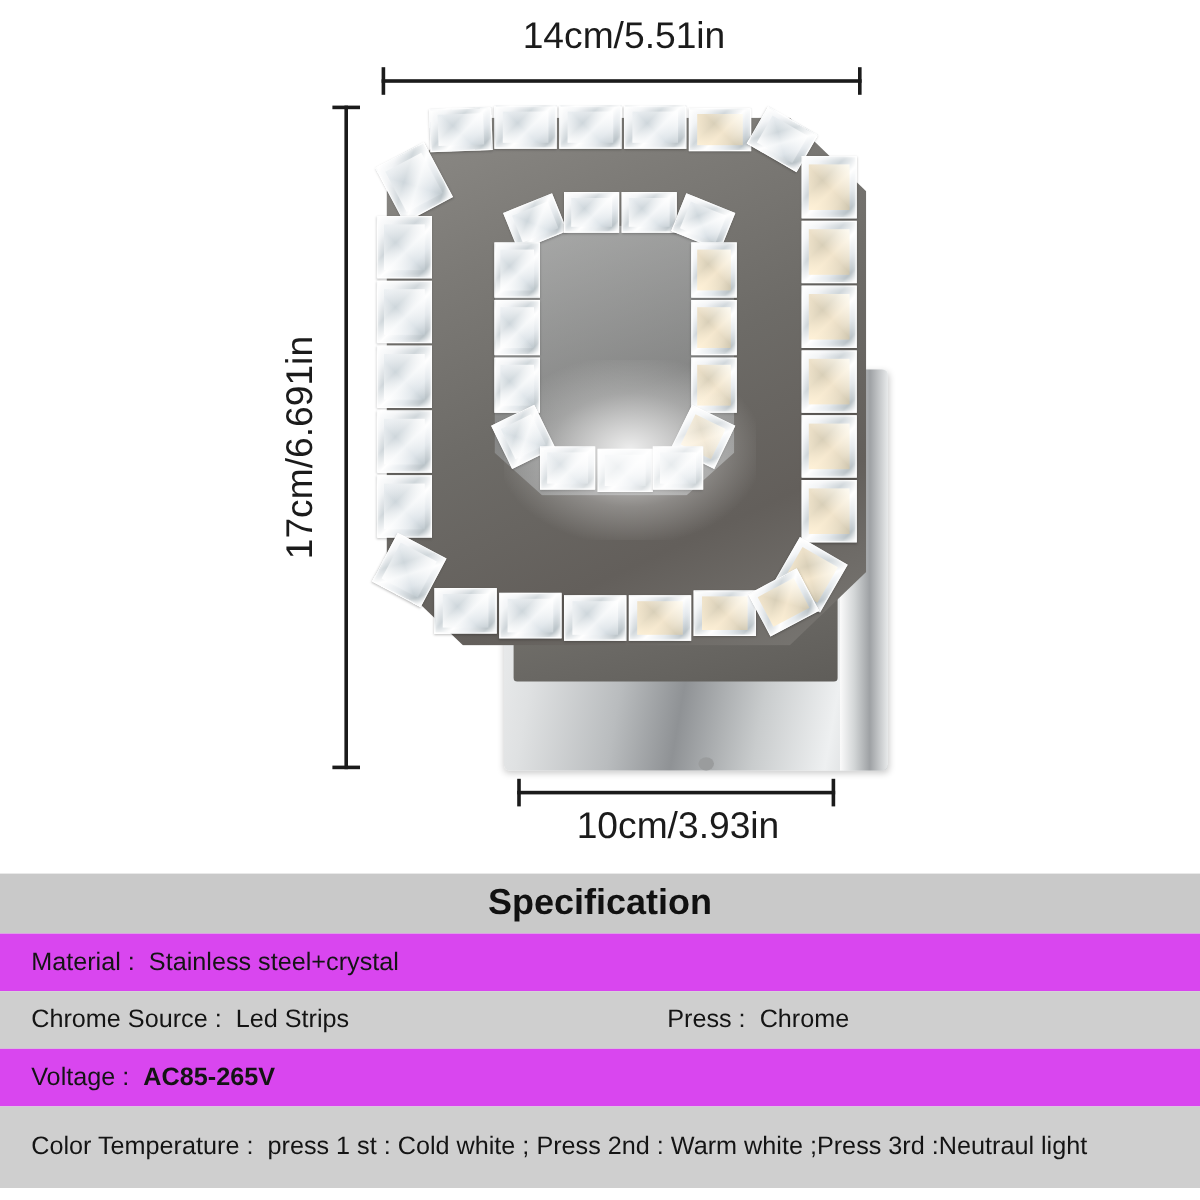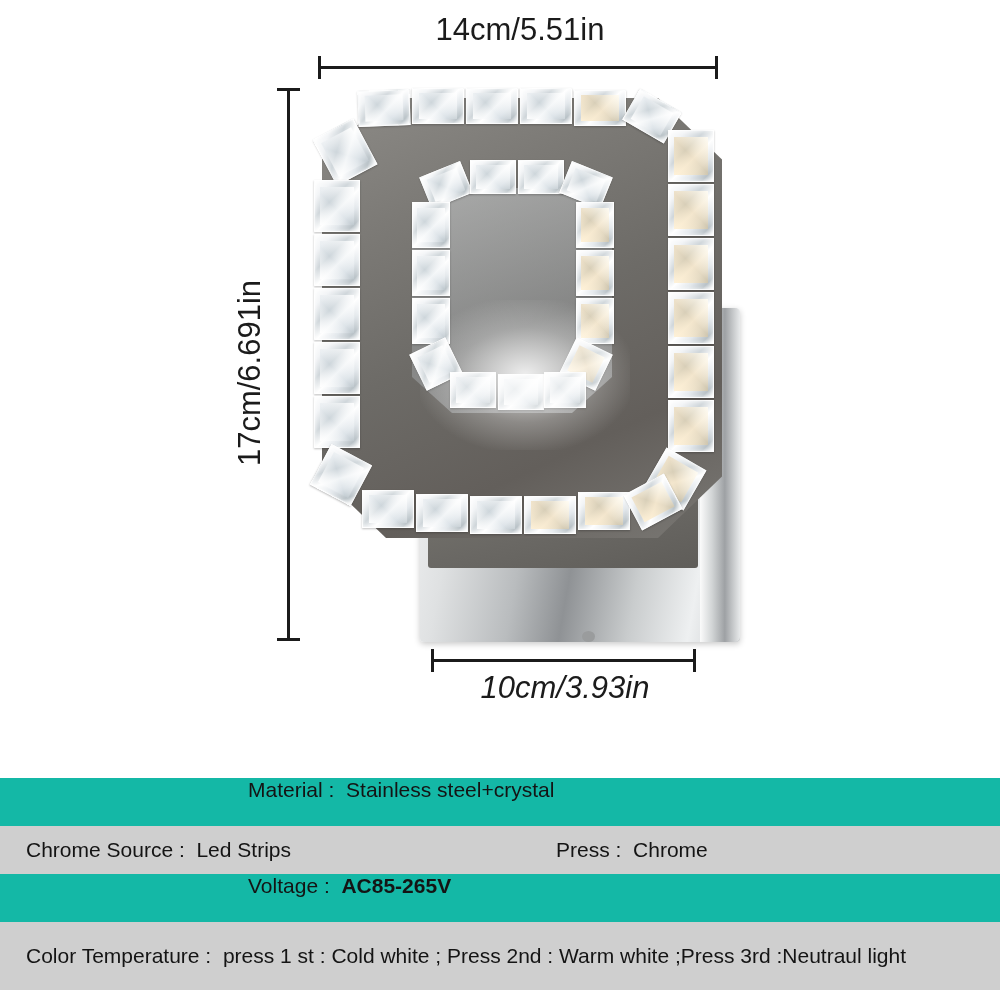--- a/index.html
+++ b/index.html
@@ -108,21 +108,20 @@
   .dim-bot-cap-l { left: 431px; }
   .dim-bot-cap-r { left: 693px; }
   .dim-bot-label {
     position: absolute;
     left: 400px;
     top: 670px;
     width: 330px;
     text-align: center;
     font-size: 31px;
     color: #1b1b1b;
-    font-style: italic;
   }
 
   
   #lamp {
     position: absolute;
     left: 300px;
     top: 80px;
     width: 470px;
     height: 570px;
   }
@@ -238,21 +237,21 @@
     line-height: 50px;
   }
   .spec-row {
     position: absolute;
     left: 0;
     width: 1000px;
     height: 48px;
     display: flex;
     align-items: center;
   }
-  .row-light { background: #14b8a6; flex-direction: column; }
+  .row-light { background: #d946ef; }
   .row-dark  { background: #cfcfcf; }
   .row1 { top: 50px; }
   .row2 { top: 98px; }
   .row3 { top: 146px; }
   .row4 { top: 194px; height: 68px; }
 
   .cell {
     font-size: 21px;
     color: #141414;
     white-space: nowrap;
@@ -341,20 +340,23 @@
       <div class="crystal" style="left:150px; top:292px; width:46px; height:36px;"></div>
       <div class="crystal" style="left:198px; top:294px; width:46px; height:36px;"></div>
       <div class="crystal" style="left:244px; top:292px; width:42px; height:36px;"></div>
 
       <div class="lamp-glow"></div>
     </div>
   </div>
 
   <div id="spec">
 
+    <div class="spec-title-row">
+      <div class="spec-title">Specification</div>
+    </div>
 
     <div class="spec-row row1 row-light">
       <div class="cell cell-left">
         <span>Material :</span>
         <span>&nbsp;</span><span>Stainless steel+crystal</span>
       </div>
     </div>
 
     <div class="spec-row row2 row-dark">
       <div class="cell cell-left">

